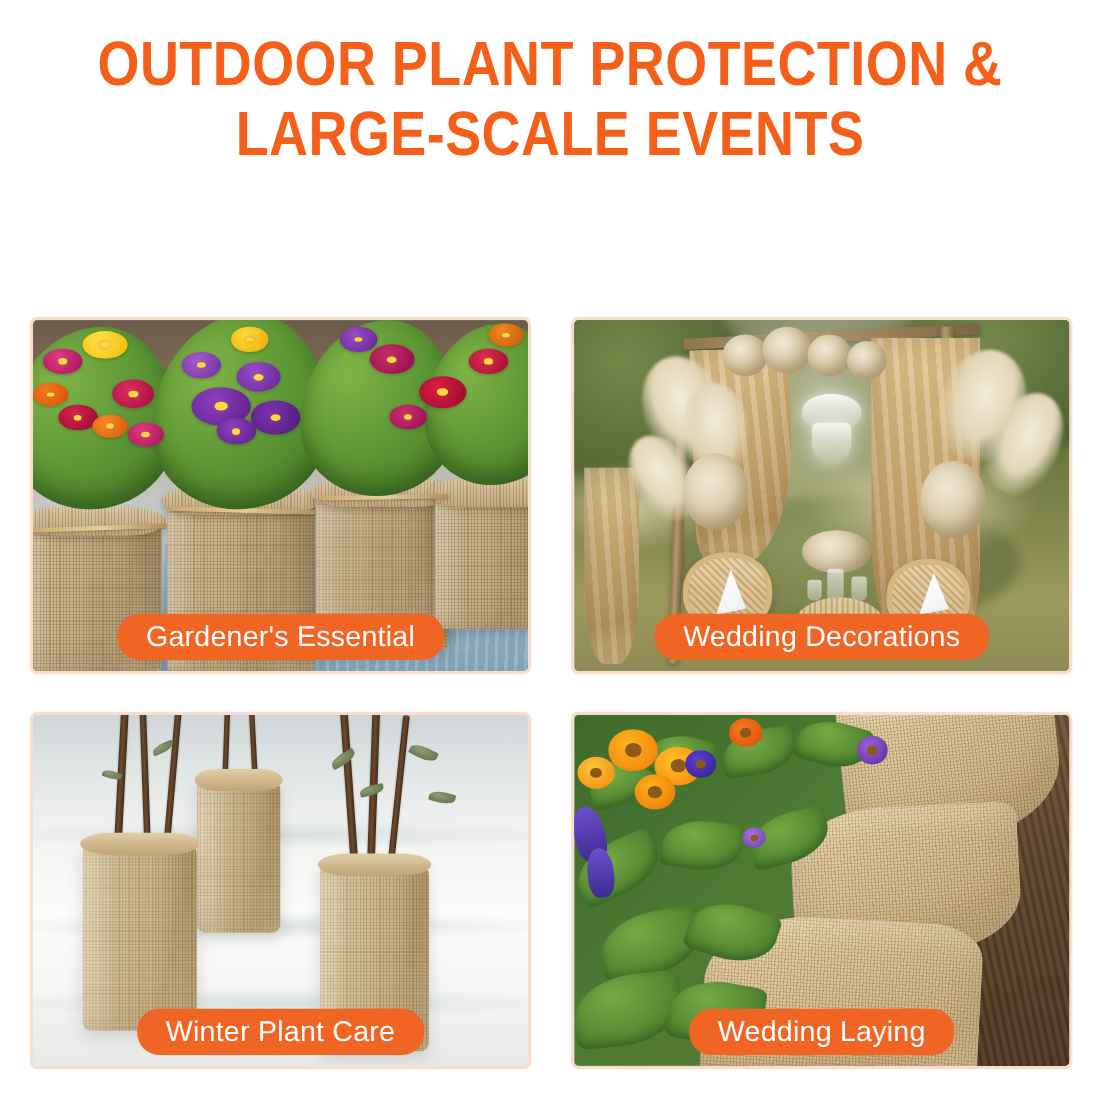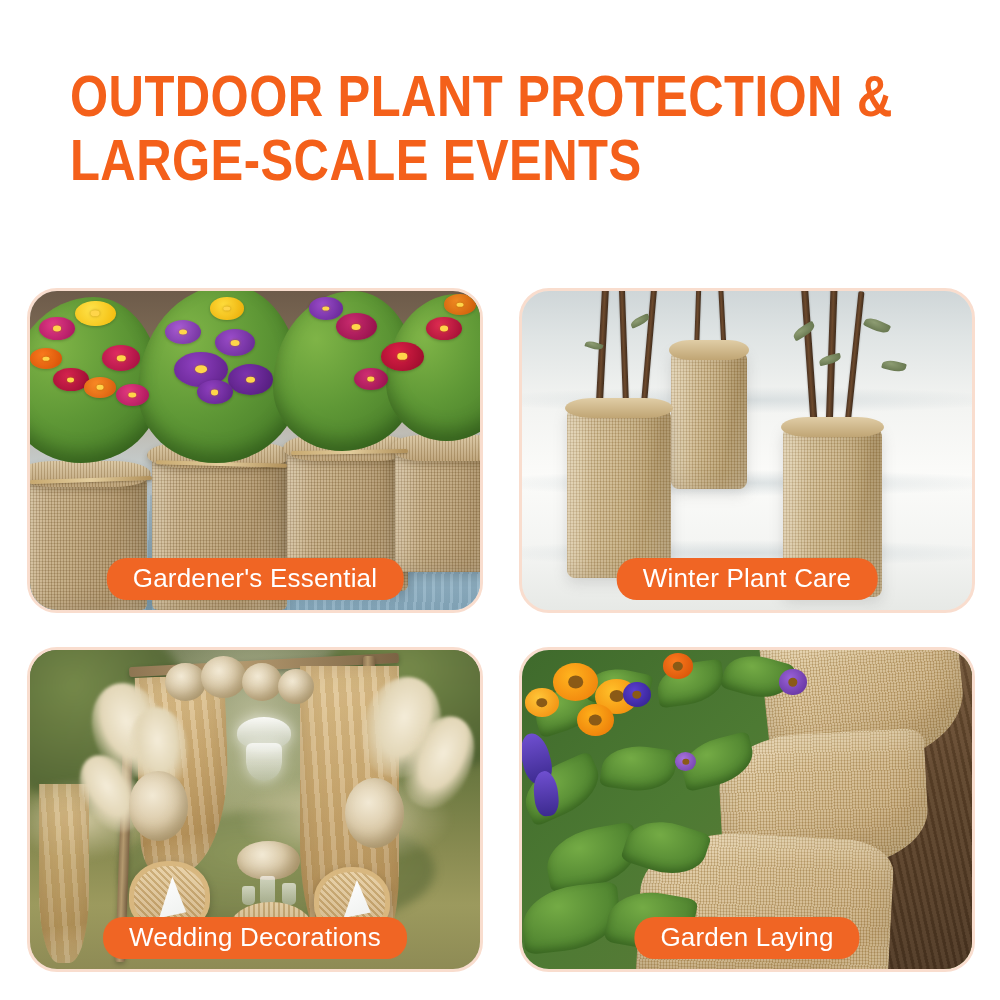--- a/index.html
+++ b/index.html
@@ -5,21 +5,21 @@
   * { margin:0; padding:0; box-sizing:border-box; }
   html,body { width:1000px; height:1000px; }
   body {
     background:#ffffff;
     font-family:"Liberation Sans", sans-serif;
     overflow:hidden;
   }
   .page { position:relative; width:1000px; height:1000px; background:#fff; }
 
   
-  .header { padding-top:64px; }
+  .header { padding-top:26px; text-align:center; }
   .title {
     color:#F4601A;
     font-family:"Liberation Sans Narrow","Liberation Sans", sans-serif;
     font-weight:bold;
     font-size:57px;
     line-height:64px;
     letter-spacing:0.5px;
     transform:scaleX(0.86);
     transform-origin:center center;
     white-space:nowrap;
@@ -39,21 +39,21 @@
     left:27px; top:288px;
     width:948px; height:684px;
     display:grid;
     grid-template-columns:456px 456px;
     grid-template-rows:325px 325px;
     column-gap:36px;
     row-gap:34px;
   }
   .card {
     position:relative;
-    border-radius:30px;
+    border-radius:7px;
     overflow:hidden;
     border:3px solid #F9DDCE;
     background:#efe6dd;
   }
   .photo { position:absolute; inset:0; overflow:hidden; }
 
   .badge {
     position:absolute;
     left:50%;
     bottom:10px;
@@ -321,50 +321,20 @@
         <div class="bloom" style="left:88%; top:8%;  width:8%;   height:7.5%; background:radial-gradient(circle at 40% 35%,#E02D52,#9A0B31);"></div>
         <div class="bloom" style="left:62%; top:2%;  width:7.5%; height:7%;  background:radial-gradient(circle at 40% 35%,#9B4CC9,#5F2290);"></div>
         <div class="bloom" style="left:92%; top:1%;  width:7%;   height:6.5%; background:radial-gradient(circle at 40% 35%,#F08A22,#C85606);"></div>
         <div class="bloom" style="left:72%; top:24%; width:7.5%; height:7%;  background:radial-gradient(circle at 40% 35%,#D22E74,#8E0E49);"></div>
       </div>
       <div class="badge">Gardener's Essential</div>
     </div>
 
     <div class="card">
       <div class="photo">
-        <div class="c2-bg"></div>
-        <div class="snow-ripple" style="top:30%;"></div>
-        <div class="snow-ripple" style="top:56%;"></div>
-        <div class="snow-ripple" style="top:78%;"></div>
-
-        <div class="stick" style="left:38.5%; top:-3%;  width:5px;  height:26%; transform:rotate(2deg);"></div>
-        <div class="stick" style="left:44%;   top:-3%;  width:5px;  height:25%; transform:rotate(-3deg);"></div>
-        <div class="wrap" style="left:33%; top:18%; width:17%; height:44%;"></div>
-
-        <div class="stick" style="left:17%; top:-4%; width:7px; height:42%; transform:rotate(3deg);"></div>
-        <div class="stick" style="left:22%; top:-4%; width:6px; height:44%; transform:rotate(-2deg);"></div>
-        <div class="stick" style="left:27.5%;top:-4%; width:6px; height:43%; transform:rotate(5deg);"></div>
-        <div class="leaf2" style="left:24%; top:8%;  width:20px; height:8px; transform:rotate(-24deg);"></div>
-        <div class="leaf2" style="left:14%; top:16%; width:18px; height:7px; transform:rotate(18deg);"></div>
-        <div class="wrap" style="left:10%; top:36%; width:23%; height:54%;"></div>
-
-        <div class="stick" style="left:63%; top:-2%; width:7px; height:46%; transform:rotate(-4deg);"></div>
-        <div class="stick" style="left:68%; top:-2%; width:7px; height:47%; transform:rotate(2deg);"></div>
-        <div class="stick" style="left:73%; top:0%;  width:6px; height:45%; transform:rotate(6deg);"></div>
-        <div class="leaf2" style="left:60%; top:11%; width:24px; height:10px; transform:rotate(-30deg);"></div>
-        <div class="leaf2" style="left:76%; top:9%;  width:26px; height:11px; transform:rotate(26deg);"></div>
-        <div class="leaf2" style="left:66%; top:20%; width:22px; height:9px;  transform:rotate(-12deg);"></div>
-        <div class="leaf2" style="left:80%; top:22%; width:24px; height:10px; transform:rotate(14deg);"></div>
-        <div class="wrap" style="left:58%; top:42%; width:22%; height:54%;"></div>
-      </div>
-      <div class="badge">Winter Plant Care</div>
-    </div>
-
-    <div class="card">
-      <div class="photo">
         <div class="c3-bg"></div>
         <div class="bush" style="left:-8%; top:-10%; width:44%; height:60%;"></div>
         <div class="bush" style="left:64%; top:-12%; width:50%; height:50%;"></div>
         <div class="bush" style="left:20%; top:50%;  width:70%; height:38%; opacity:.55;"></div>
         <div class="pampas-bg" style="left:46%; top:38%; width:48%; height:30%;"></div>
         <div class="pampas-bg" style="left:-4%; top:40%; width:30%; height:26%;"></div>
 
         <div class="beam" style="left:22%; top:3%;  width:60%;  height:10px; transform:rotate(-3deg);"></div>
         <div class="beam" style="left:74%; top:2%;  width:12px; height:92%;"></div>
         <div class="beam" style="left:20%; top:12%; width:10px; height:86%; transform:rotate(2deg);"></div>
@@ -397,20 +367,50 @@
         <div class="chair" style="left:22%; top:66%; width:18%;  height:22%;"></div>
         <div class="napkin" style="left:28%; top:71%; width:7%;   height:13%;"></div>
         <div class="chair" style="left:63%; top:68%; width:17%;  height:21%;"></div>
         <div class="napkin" style="left:69%; top:72%; width:7%;   height:12%;"></div>
       </div>
       <div class="badge">Wedding Decorations</div>
     </div>
 
     <div class="card">
       <div class="photo">
+        <div class="c2-bg"></div>
+        <div class="snow-ripple" style="top:30%;"></div>
+        <div class="snow-ripple" style="top:56%;"></div>
+        <div class="snow-ripple" style="top:78%;"></div>
+
+        <div class="stick" style="left:38.5%; top:-3%;  width:5px;  height:26%; transform:rotate(2deg);"></div>
+        <div class="stick" style="left:44%;   top:-3%;  width:5px;  height:25%; transform:rotate(-3deg);"></div>
+        <div class="wrap" style="left:33%; top:18%; width:17%; height:44%;"></div>
+
+        <div class="stick" style="left:17%; top:-4%; width:7px; height:42%; transform:rotate(3deg);"></div>
+        <div class="stick" style="left:22%; top:-4%; width:6px; height:44%; transform:rotate(-2deg);"></div>
+        <div class="stick" style="left:27.5%;top:-4%; width:6px; height:43%; transform:rotate(5deg);"></div>
+        <div class="leaf2" style="left:24%; top:8%;  width:20px; height:8px; transform:rotate(-24deg);"></div>
+        <div class="leaf2" style="left:14%; top:16%; width:18px; height:7px; transform:rotate(18deg);"></div>
+        <div class="wrap" style="left:10%; top:36%; width:23%; height:54%;"></div>
+
+        <div class="stick" style="left:63%; top:-2%; width:7px; height:46%; transform:rotate(-4deg);"></div>
+        <div class="stick" style="left:68%; top:-2%; width:7px; height:47%; transform:rotate(2deg);"></div>
+        <div class="stick" style="left:73%; top:0%;  width:6px; height:45%; transform:rotate(6deg);"></div>
+        <div class="leaf2" style="left:60%; top:11%; width:24px; height:10px; transform:rotate(-30deg);"></div>
+        <div class="leaf2" style="left:76%; top:9%;  width:26px; height:11px; transform:rotate(26deg);"></div>
+        <div class="leaf2" style="left:66%; top:20%; width:22px; height:9px;  transform:rotate(-12deg);"></div>
+        <div class="leaf2" style="left:80%; top:22%; width:24px; height:10px; transform:rotate(14deg);"></div>
+        <div class="wrap" style="left:58%; top:42%; width:22%; height:54%;"></div>
+      </div>
+      <div class="badge">Winter Plant Care</div>
+    </div>
+
+    <div class="card">
+      <div class="photo">
         <div class="c4-bg"></div>
         <div class="c4-soil"></div>
 
         <div class="c4-burlap" style="left:54%; top:-6%; width:44%; height:42%; border-radius:0 0 50% 20%; transform:rotate(-6deg);"></div>
         <div class="c4-burlap" style="left:44%; top:26%; width:46%; height:42%; border-radius:40% 10% 40% 20%; transform:rotate(-3deg);"></div>
         <div class="c4-burlap" style="left:26%; top:58%; width:56%; height:50%; border-radius:40% 20% 10% 10%; transform:rotate(3deg);"></div>
 
         <div class="c4-plants">
           <div class="leaf4" style="left:4%;  top:12%; width:22%; height:13%; transform:rotate(-18deg);"></div>
           <div class="leaf4" style="left:22%; top:6%;  width:20%; height:12%; transform:rotate(12deg);"></div>
@@ -429,17 +429,17 @@
           <div class="flower4" style="left:18%; top:17%; width:12%; height:10%; background:radial-gradient(circle at 40% 35%,#FFB01A,#E87306);"></div>
           <div class="flower4" style="left:1%;  top:12%; width:11%; height:9%;  background:radial-gradient(circle at 40% 35%,#FFC638,#F0870B);"></div>
           <div class="flower4" style="left:46%; top:1%;  width:10%; height:8%;  background:radial-gradient(circle at 40% 35%,#FB7A1E,#D14D04);"></div>
           <div class="flower4" style="left:33%; top:10%; width:9%;  height:8%;  background:radial-gradient(circle at 40% 35%,#5B3FD2,#2E1E86);"></div>
           <div class="flower4" style="left:84%; top:6%;  width:9%;  height:8%;  background:radial-gradient(circle at 40% 35%,#9A62D8,#5B2C96);"></div>
           <div class="flower4" style="left:50%; top:32%; width:7%;  height:6%;  background:radial-gradient(circle at 40% 35%,#A872DD,#6A3BA4);"></div>
           <div class="spike4" style="left:0%;  top:26%; width:9%;  height:16%; transform:rotate(-14deg);"></div>
           <div class="spike4" style="left:4%;  top:38%; width:8%;  height:14%; transform:rotate(-6deg);"></div>
         </div>
       </div>
-      <div class="badge">Garden Laying</div>
+      <div class="badge">Wedding Laying</div>
     </div>
 
   </div>
 </div>
 
 </body></html>

